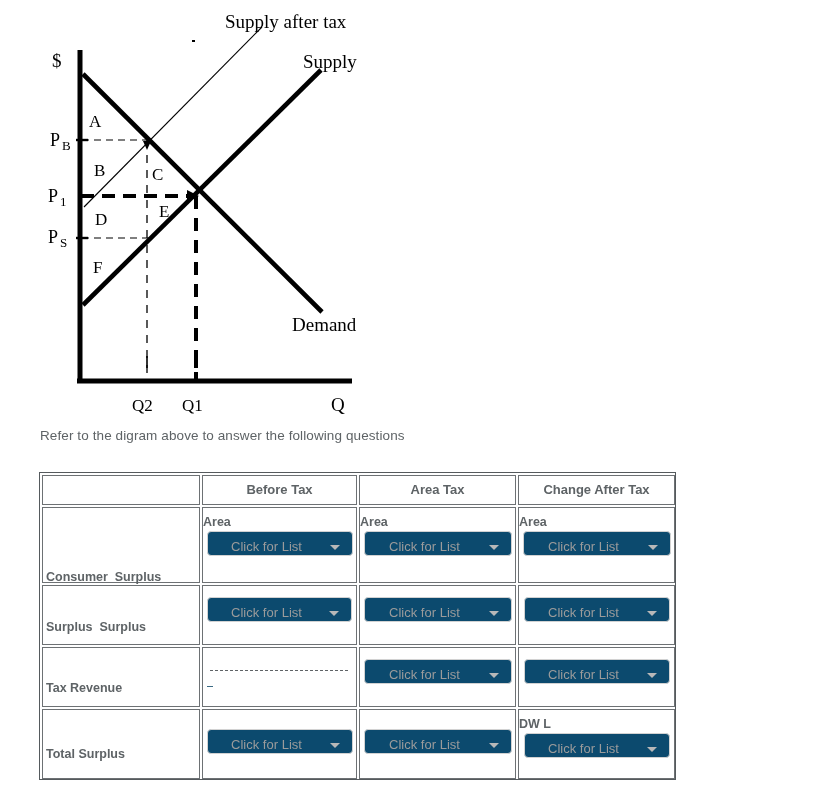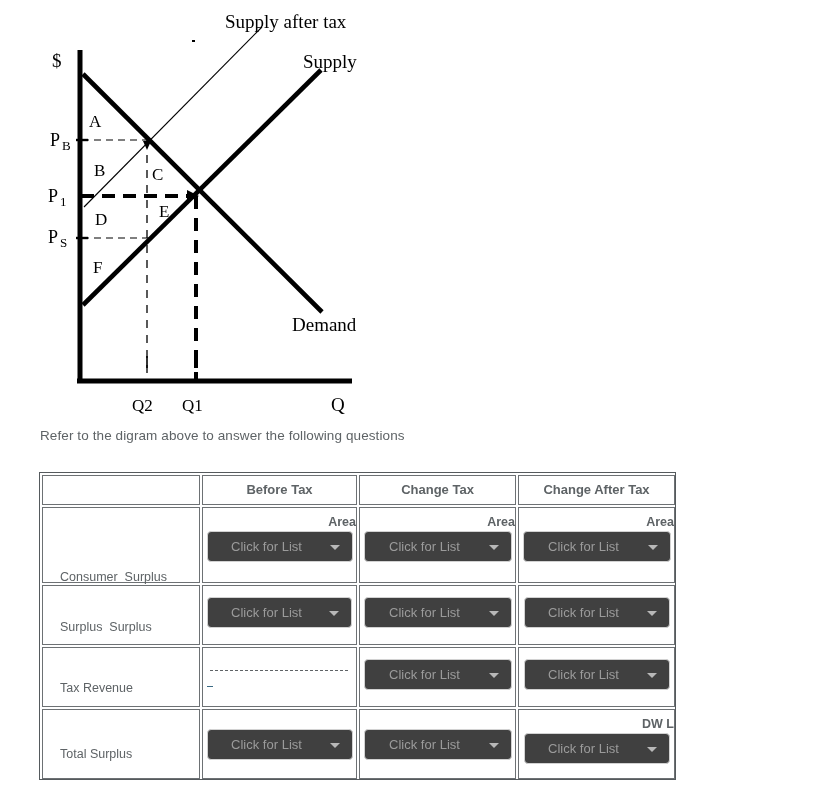--- a/index.html
+++ b/index.html
@@ -87,47 +87,47 @@
     text-align: center;
     font-size: 13px;
     font-weight: bold;
     color: #5e6366;
     line-height: 28px;
     white-space: nowrap;
   }
 
   .row-label {
     position: absolute;
-    left: 17px;
+    left: 3px;
     font-size: 12.5px;
-    font-weight: normal;
+    font-weight: bold;
     color: #5e6366;
     white-space: pre;
   }
   .row-label.rl1 { top: 62px; }
   .row-label.rl2 { top: 34px; }
   .row-label.rl3 { top: 33px; }
   .row-label.rl4 { top: 37px; text-align: center; }
 
   .area-cap {
-    text-align: right;
+    text-align: left;
     font-size: 12.5px;
     font-weight: bold;
     color: #5e6366;
     padding-top: 7px;
     white-space: nowrap;
   }
 
   .dd {
     position: relative;
     margin: 0 auto;
     border: 1px solid #d2d2d2;
     border-radius: 4px;
-    background: #404040;
-    height: 31px;
+    background: #0c4a6e;
+    height: 25px;
     box-sizing: border-box;
     cursor: pointer;
   }
   .dd .dd-text {
     position: absolute;
     left: 0;
     right: 26px;
     top: 0;
     height: 31px;
     line-height: 30px;
@@ -260,21 +260,21 @@
       <col class="col-label">
         <col class="col-before">
         <col class="col-after">
         <col class="col-change">
     </colgroup>
     <tbody>
 
       <tr class="head-row">
         <td class="blank-cell"></td>
         <td class="col-head">Before Tax</td>
-        <td class="col-head">Change Tax</td>
+        <td class="col-head">Area Tax</td>
         <td class="col-head">Change After Tax</td>
       </tr>
 
       <tr class="r1">
         <td>
           <span class="row-label rl1">Consumer  Surplus</span>
         </td>
         <td>
           <div class="area-cap">Area</div>
           <div class="dd dd-cs-before">

